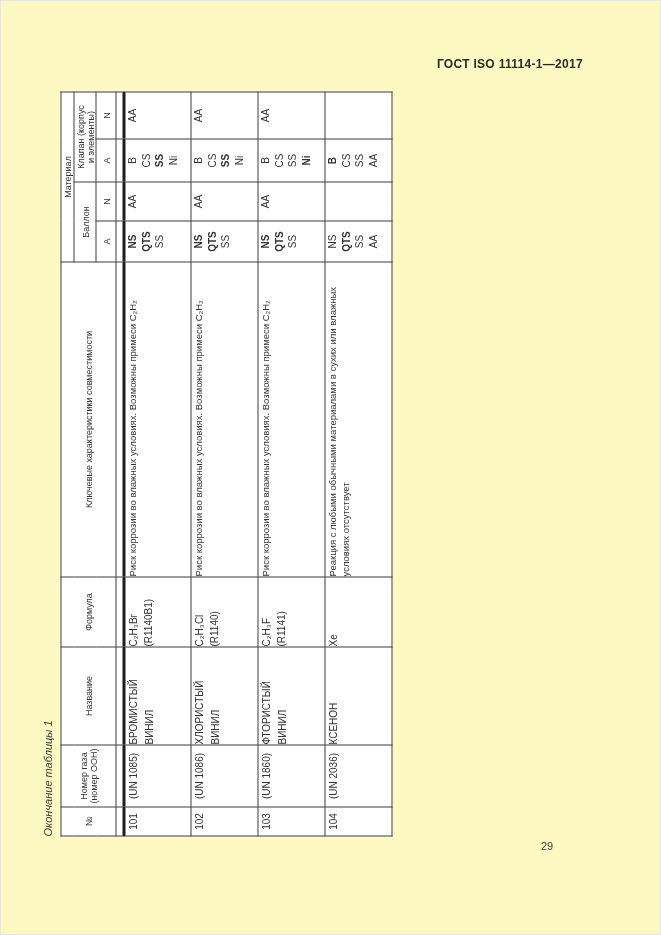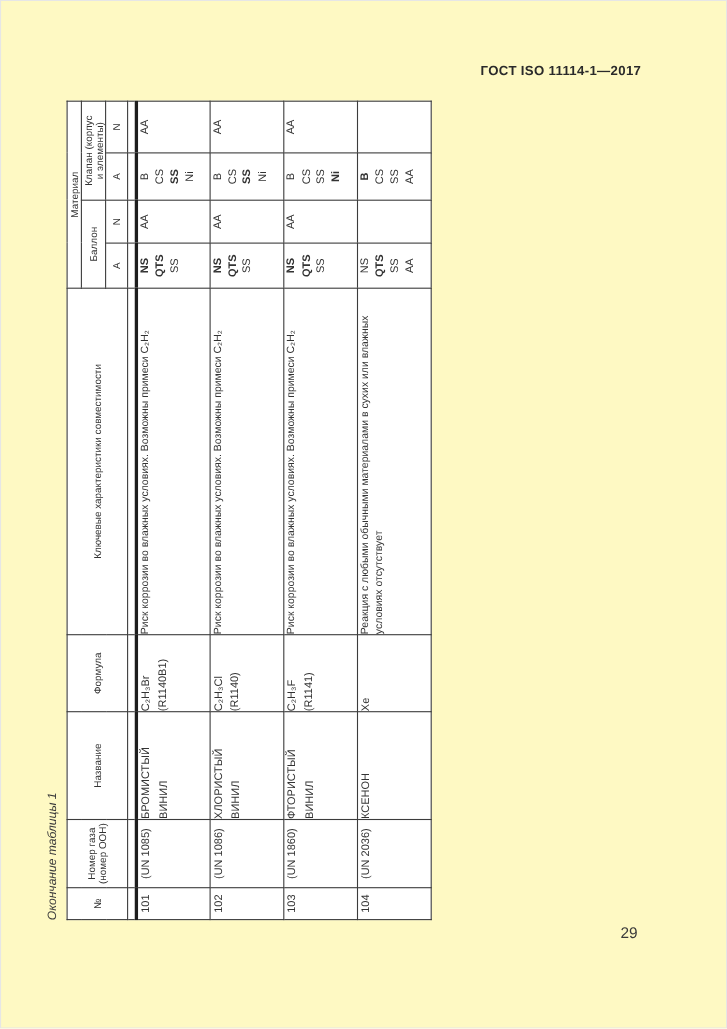--- a/index.html
+++ b/index.html
@@ -22,22 +22,22 @@
     top: 57px;
     right: 78px;
     font-size: 12px;
     font-weight: bold;
     color: #2a2a2a;
     letter-spacing: 0.3px;
   }
   .page-number {
     position: absolute;
     top: 840px;
-    left: 564px;
-    font-size: 14px;
+    left: 541px;
+    font-size: 11px;
     color: #3a3a3a;
   }
   
   .rot-wrap {
     position: absolute;
     left: -155px;
     top: 289px;
     width: 744px;
     height: 351px;
     transform: rotate(-90deg);

